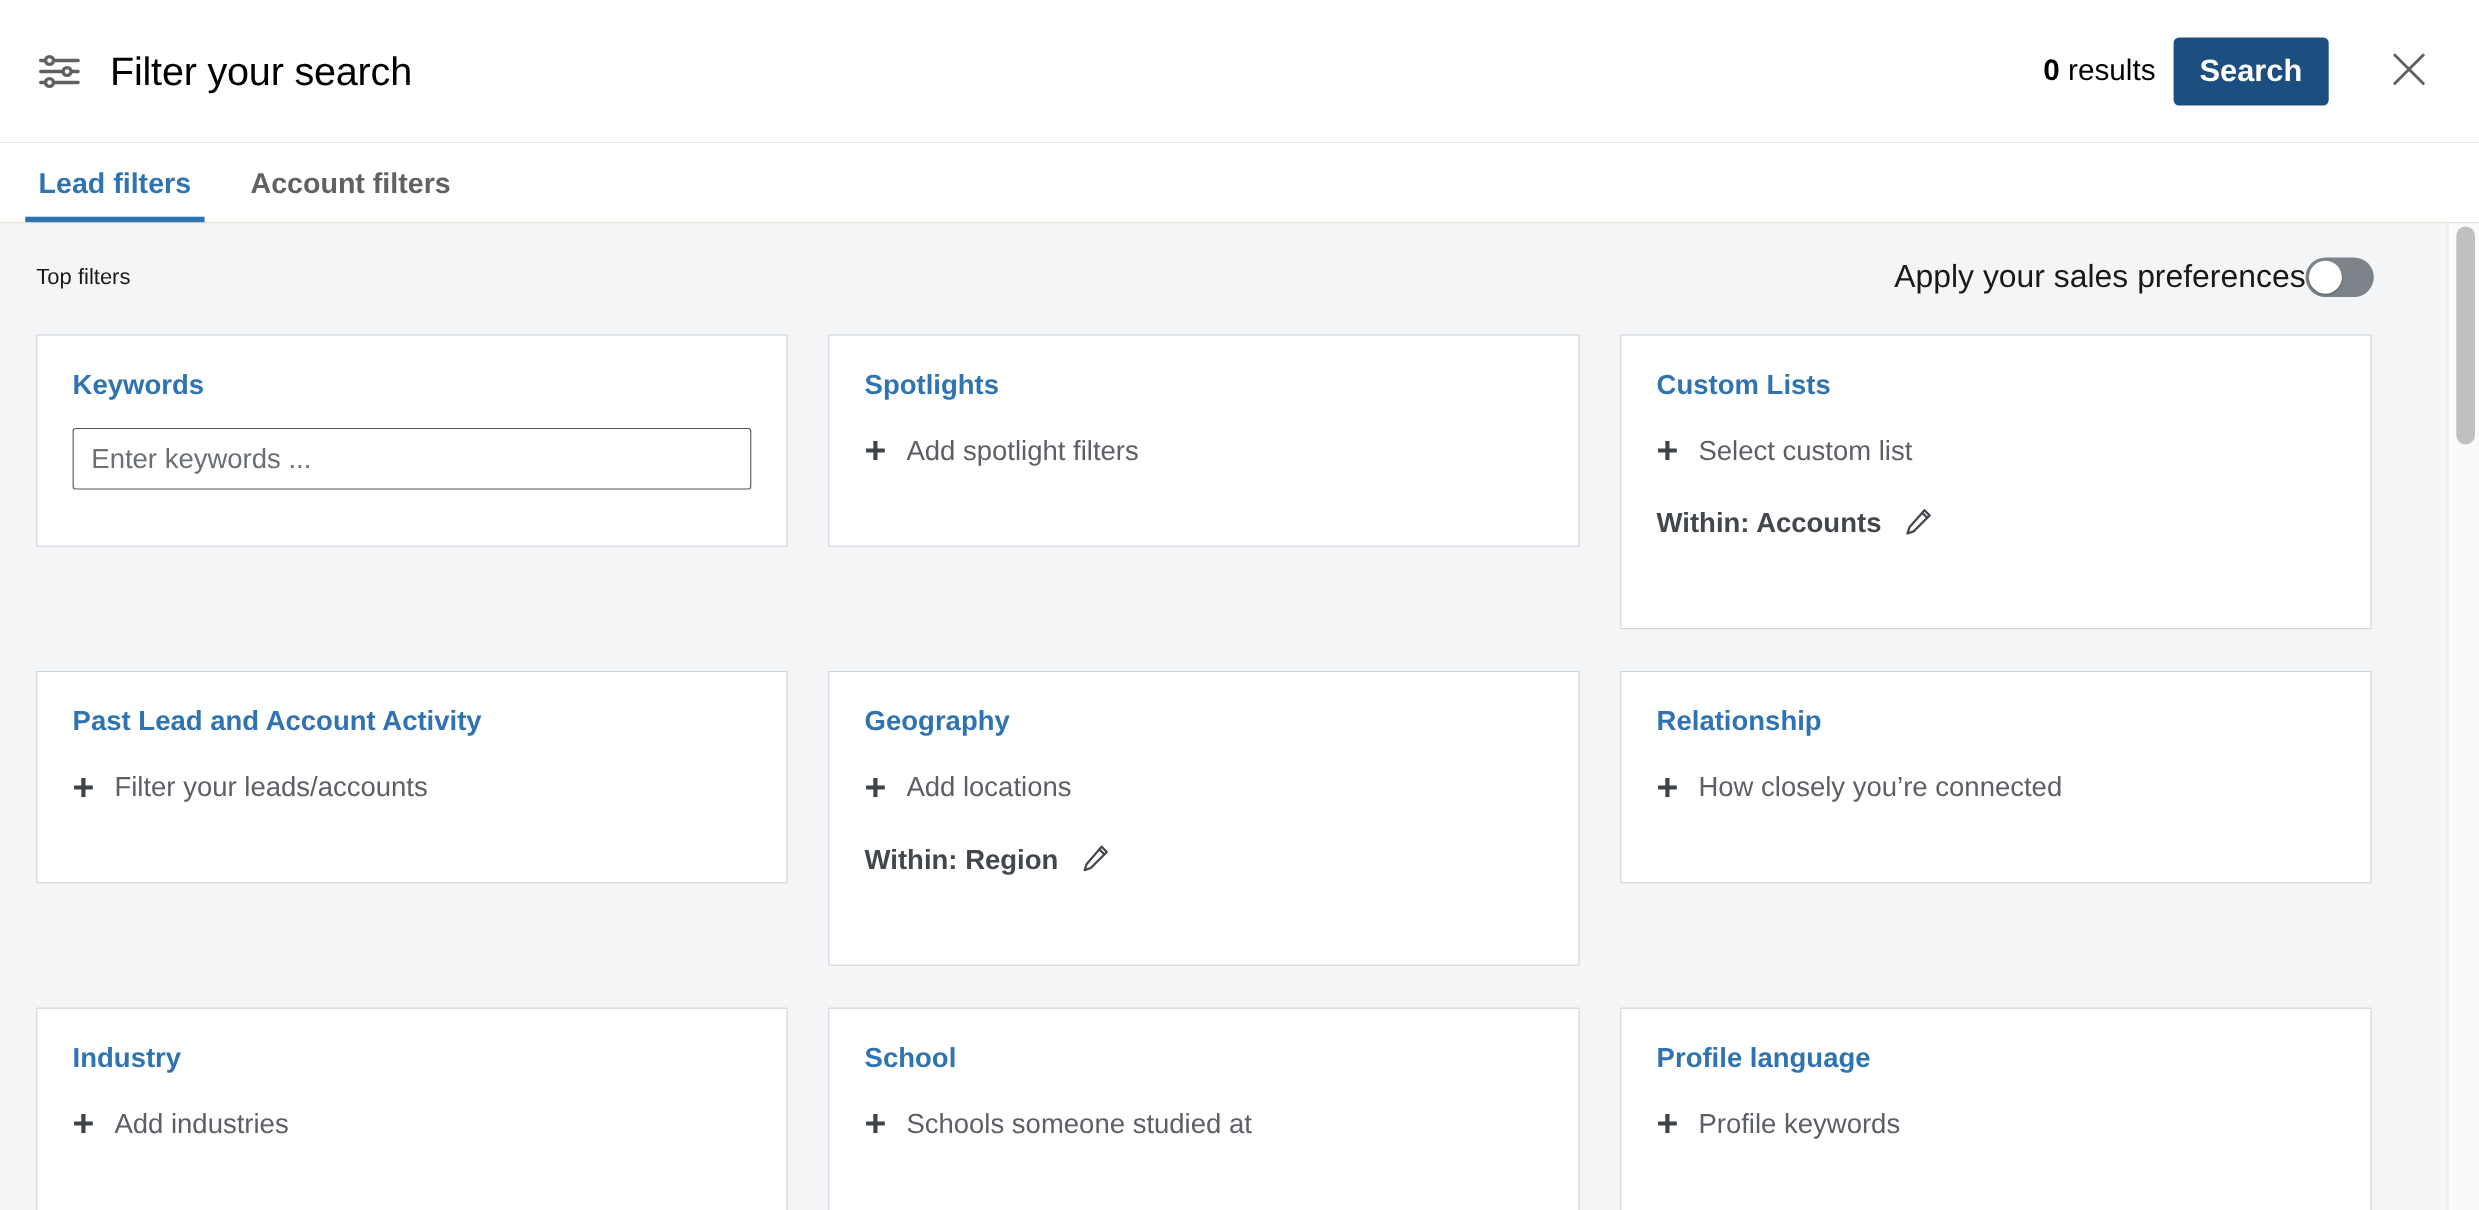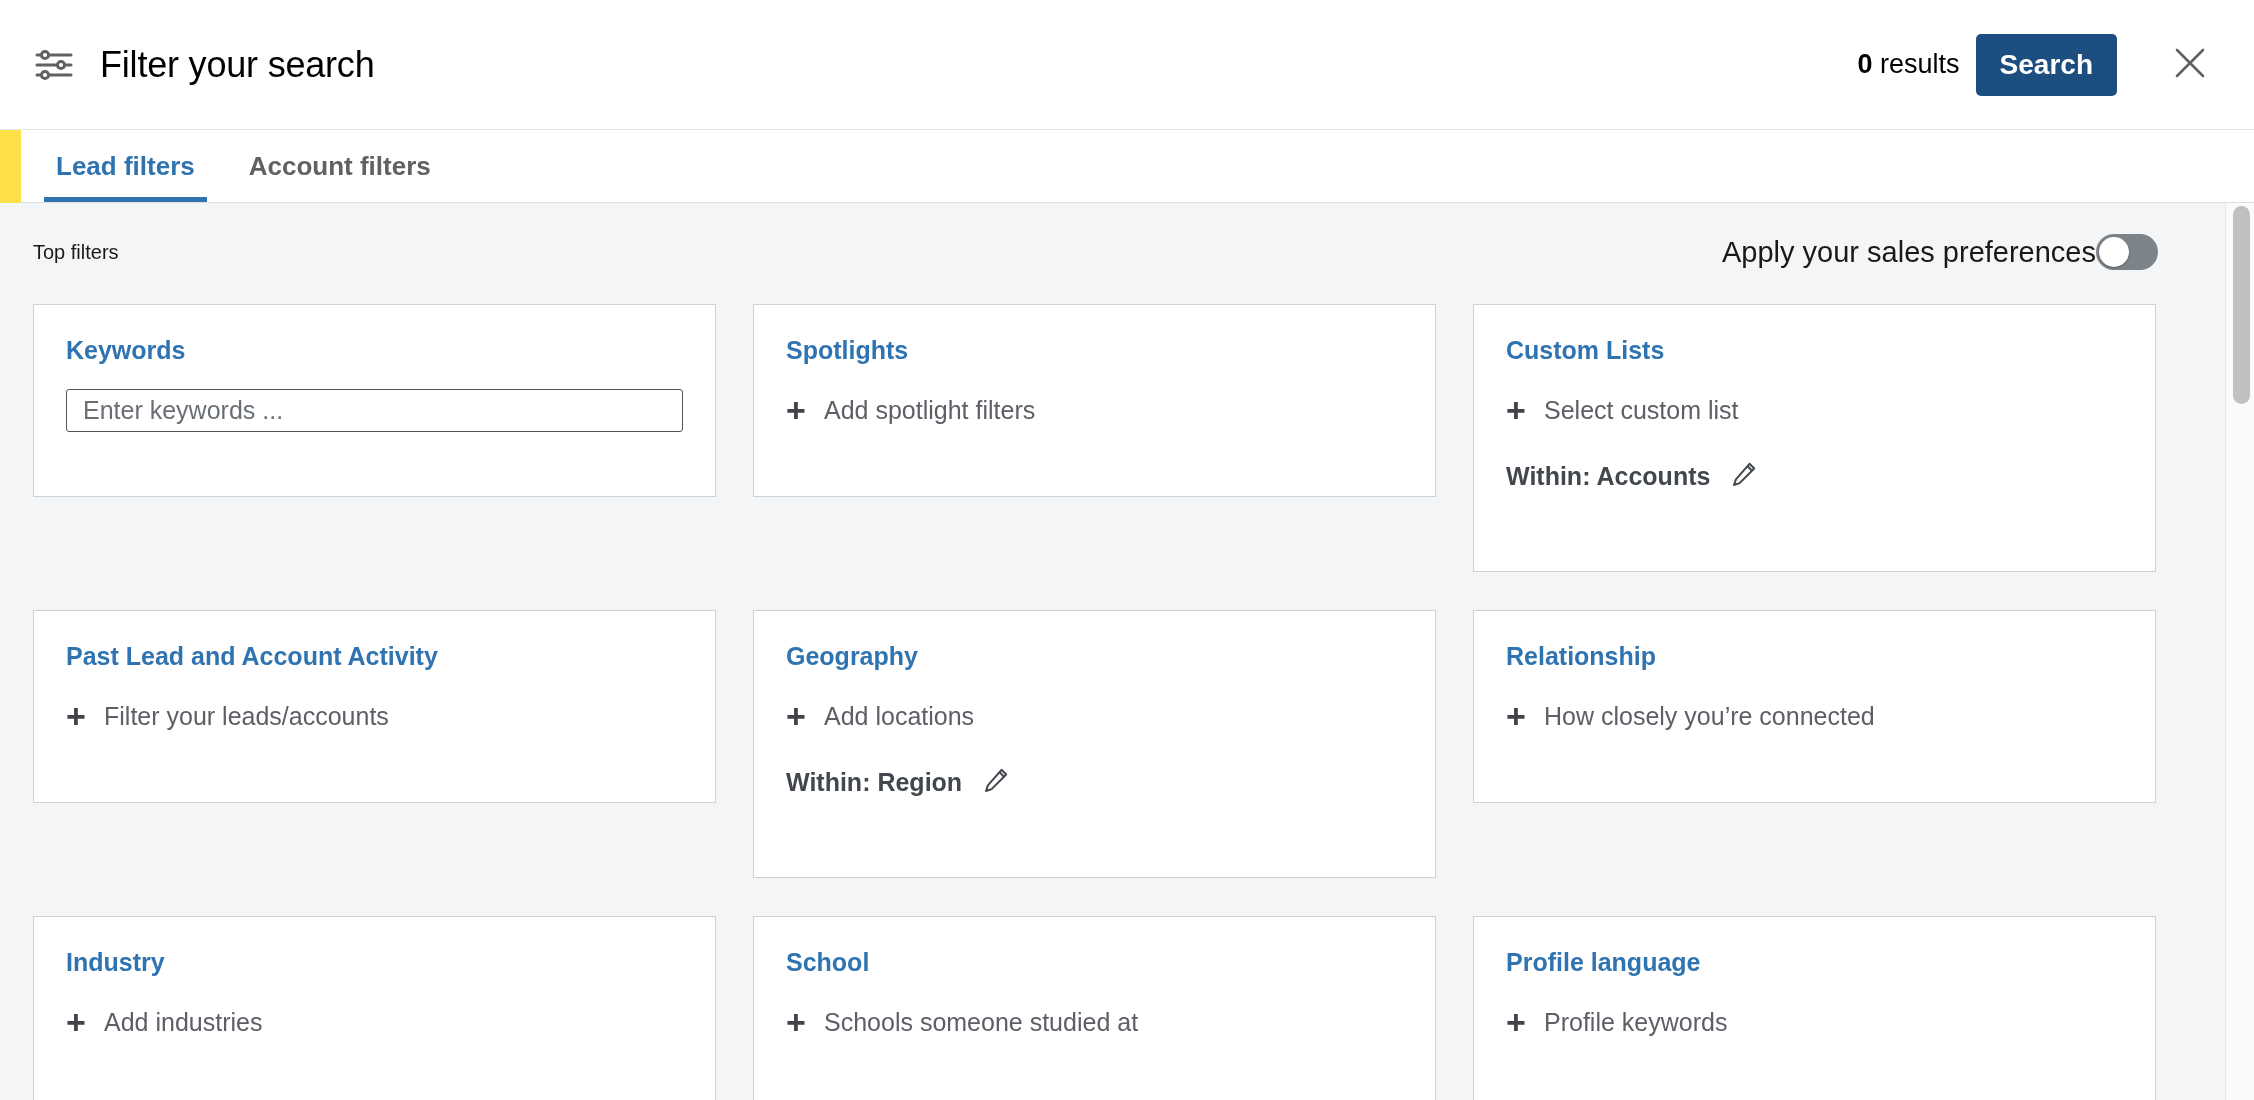--- a/index.html
+++ b/index.html
@@ -94,21 +94,20 @@
   
   .tabbar {
     position: relative;
     height: 73px;
     flex: 0 0 73px;
     background: #ffffff;
     display: flex;
     align-items: stretch;
     padding-left: 23px;
     border-bottom: 1px solid #dcdfe2;
-    margin-left: 21px;
   }
   .tab {
     position: relative;
     display: flex;
     align-items: center;
     padding: 0 12px;
     font-size: 26px;
     font-weight: 700;
     color: #5f6163;
     background: transparent;
@@ -247,21 +246,21 @@
     width: 32px;
     height: 32px;
     cursor: pointer;
     display: flex;
     align-items: center;
     justify-content: center;
   }
   .kw-input {
     margin-top: 18px;
     width: 100%;
-    height: 43px;
+    height: 56px;
     border: 1px solid #50555b;
     border-radius: 3px;
     padding: 0 16px;
     font-size: 25px;
     font-family: "Liberation Sans", sans-serif;
     color: #191919;
     background: #ffffff;
     outline: none;
   }
   .kw-input::placeholder { color: #6a6f75; opacity: 1; }

